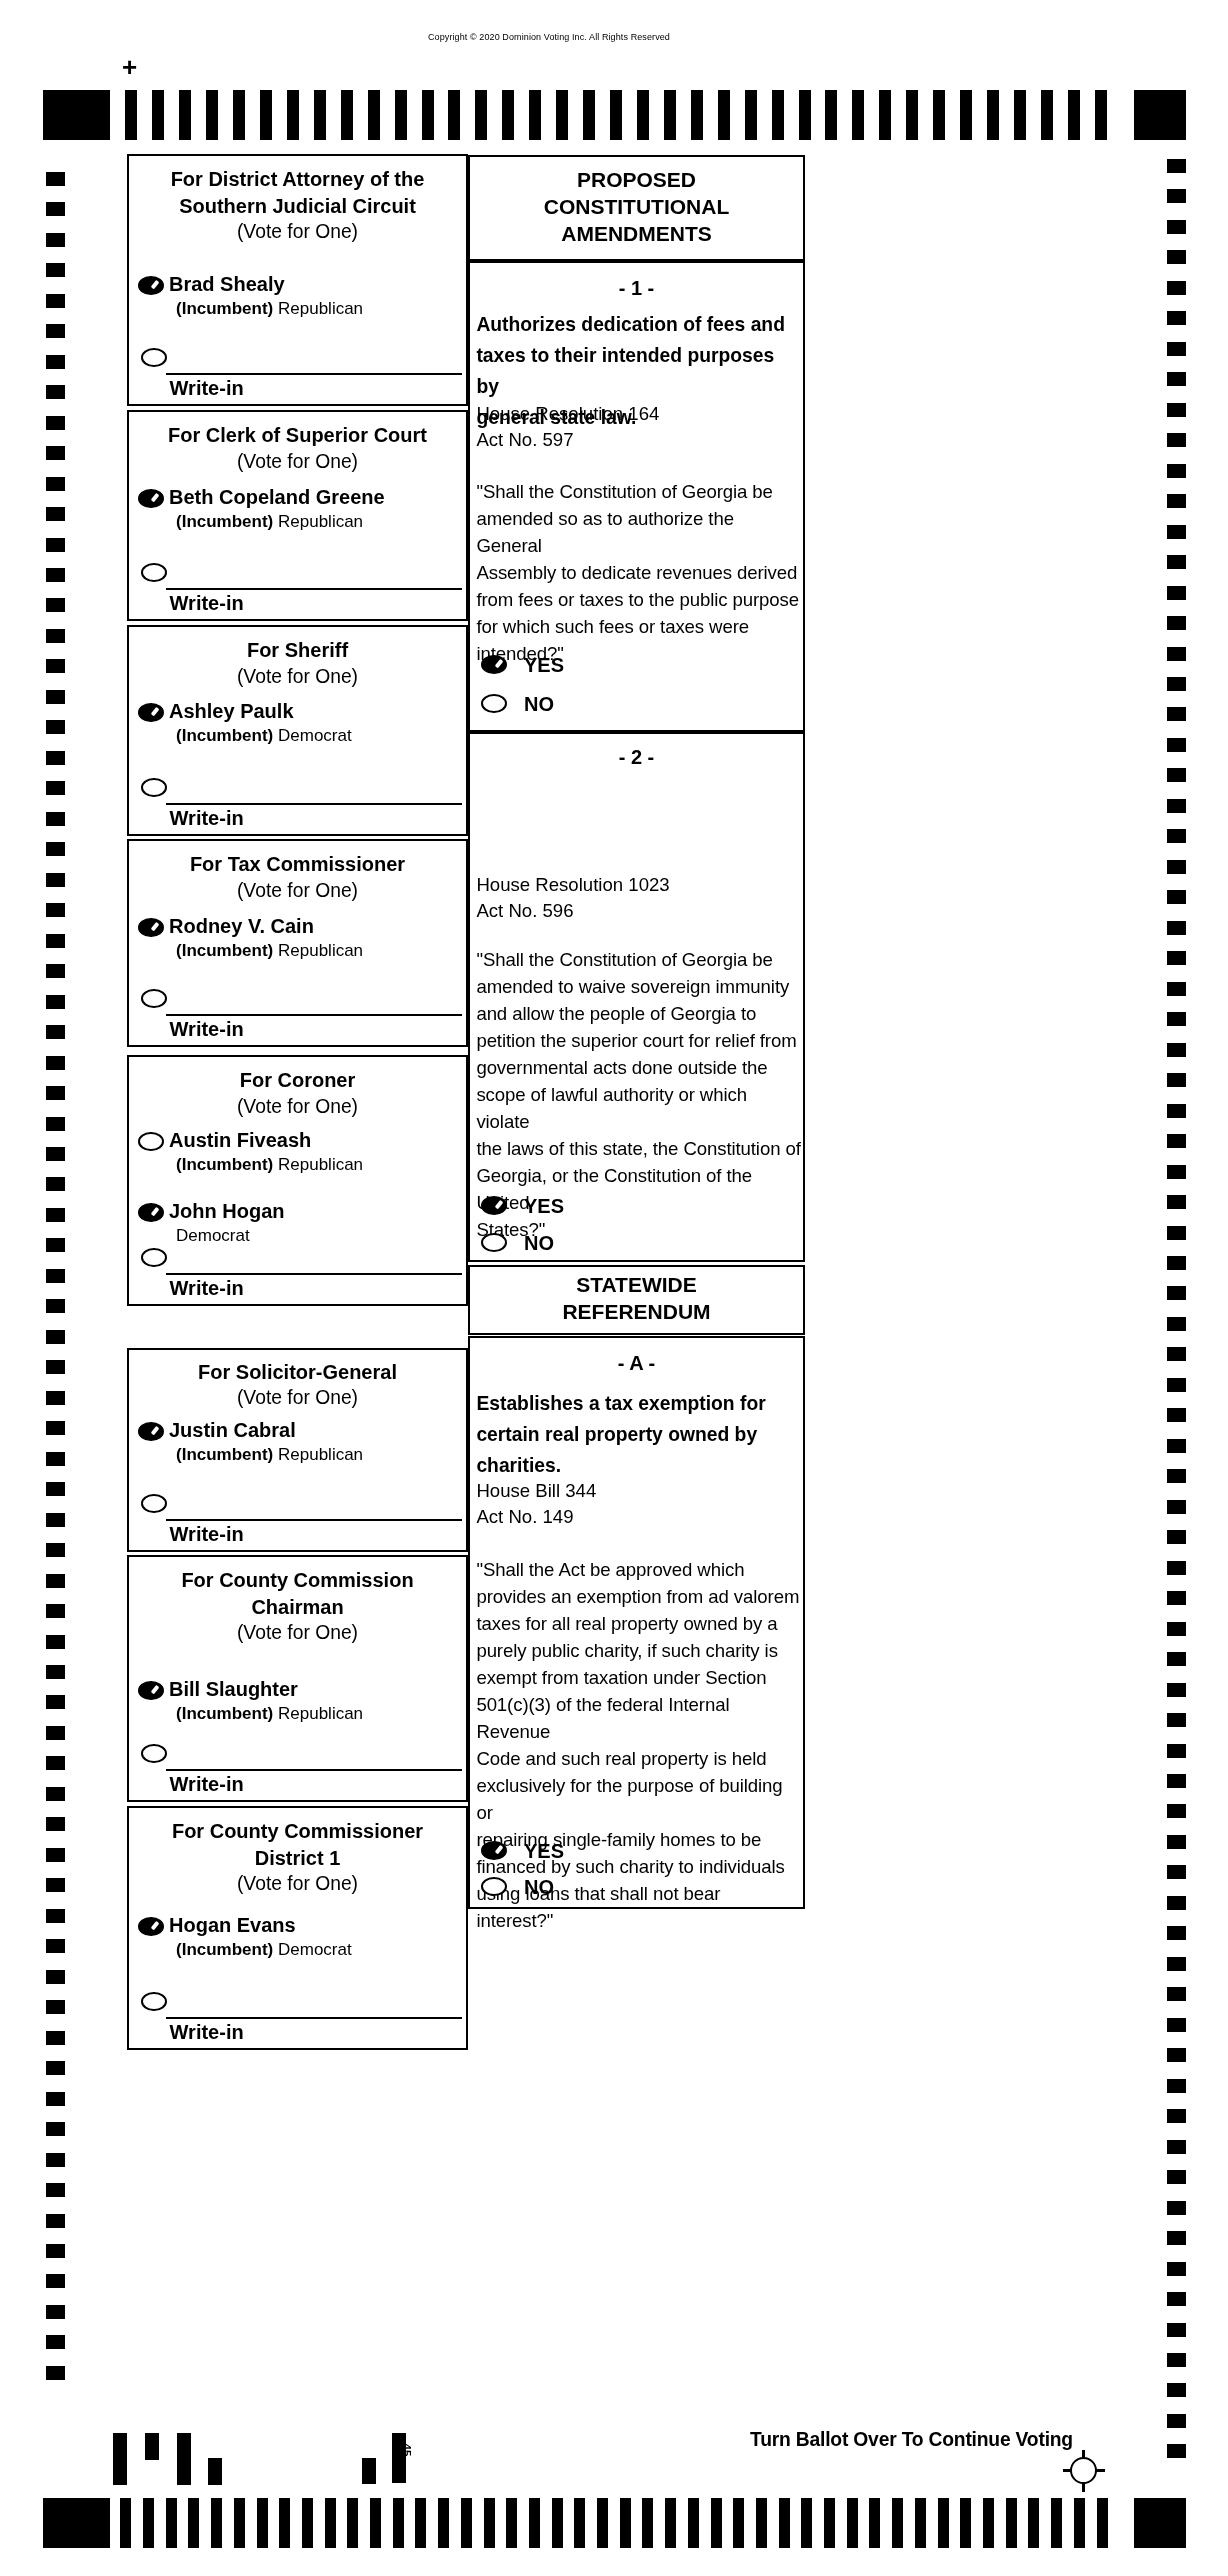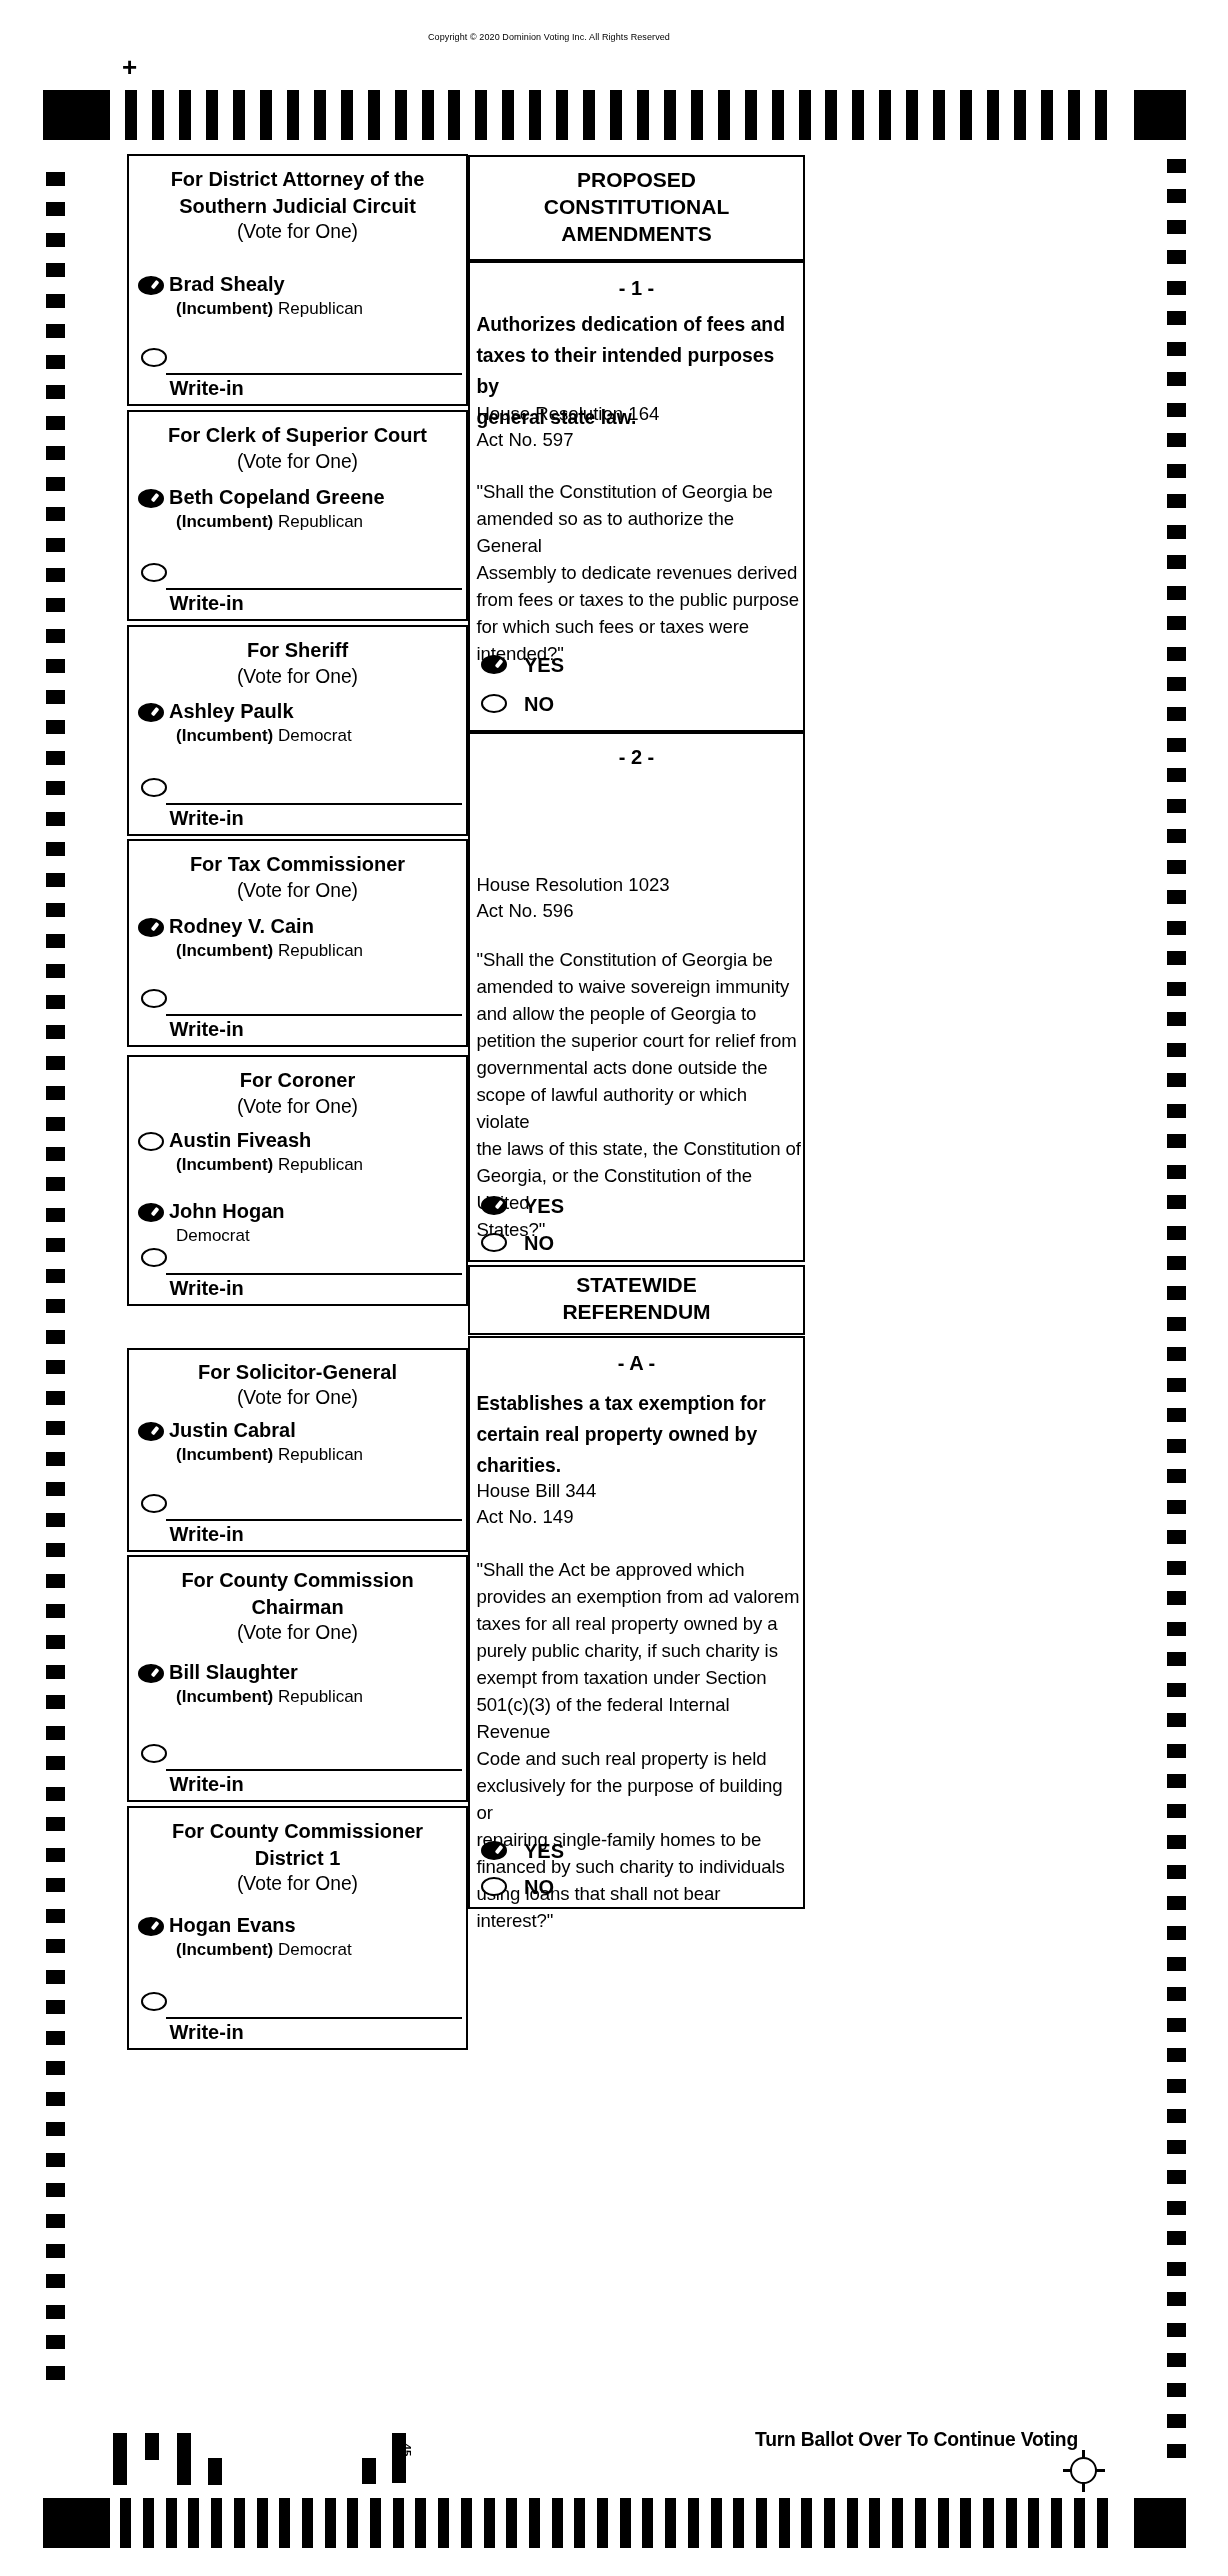--- a/index.html
+++ b/index.html
@@ -34,21 +34,21 @@
              line-height:31px;white-space:pre-line;}
   .m-auth{position:absolute;left:6.4px;right:2.9px;font-size:18.6px;line-height:26px;white-space:pre-line;}
   .m-q{position:absolute;left:6.4px;right:1.4px;font-size:18.6px;line-height:27px;
        letter-spacing:-0.1px;white-space:pre-line;}
   .choice{position:absolute;left:10px;height:21.5px;}
   .choice .oval{left:1.4px;top:0;}
   .choice .ch-label{position:absolute;left:44px;top:-1.4px;font-weight:bold;font-size:20px;}
   
   #plus{position:absolute;left:122px;top:52px;font-size:26px;font-weight:bold;}
   #copyright{position:absolute;left:428px;top:31.5px;font-size:9px;letter-spacing:0.1px;}
-  #turnover{position:absolute;left:745px;top:2429px;width:333px;text-align:right;
+  #turnover{position:absolute;left:745px;top:2429px;width:333px;text-align:center;
             font-weight:bold;font-size:19.3px;letter-spacing:-0.2px;}
   #stubnum{position:absolute;left:401px;top:2444px;font-size:11.5px;font-weight:bold;
            transform:rotate(90deg);}
   #crosshair{position:absolute;left:1063px;top:2450px;width:42px;height:42px;}
   #crosshair .ring{position:absolute;left:7.2px;top:7.2px;width:27px;height:27px;border:2.1px solid #000;
            border-radius:50%;box-sizing:border-box;}
   #crosshair .hline{position:absolute;left:0;top:19.3px;width:42px;height:2.9px;background:#000;}
   #crosshair .vline{position:absolute;left:19.3px;top:0;width:2.9px;height:42px;background:#000;}
 </style>
 </head>
@@ -423,21 +423,21 @@
       <span>Write-in</span>
     </div>
   </div>
 
   <div class="box contest" style="top:1555px;height:247px;">
     <div class="c-title" style="top:10px;">
       <div>For County Commission</div>
       <div>Chairman</div>
       <div class="c-instr">(Vote for One)</div>
     </div>
-    <div class="cand" style="top:104px;">
+    <div class="cand" style="top:121px;">
       <span class="oval filled"></span>
       <div class="cand-name">Bill Slaughter</div>
       <div class="cand-detail">
         <b>(Incumbent)</b>
         <span>Republican</span>
       </div>
     </div>
     <span class="oval wi-oval" style="bottom:37px;"></span>
     <div class="writein">
       <span>Write-in</span>

